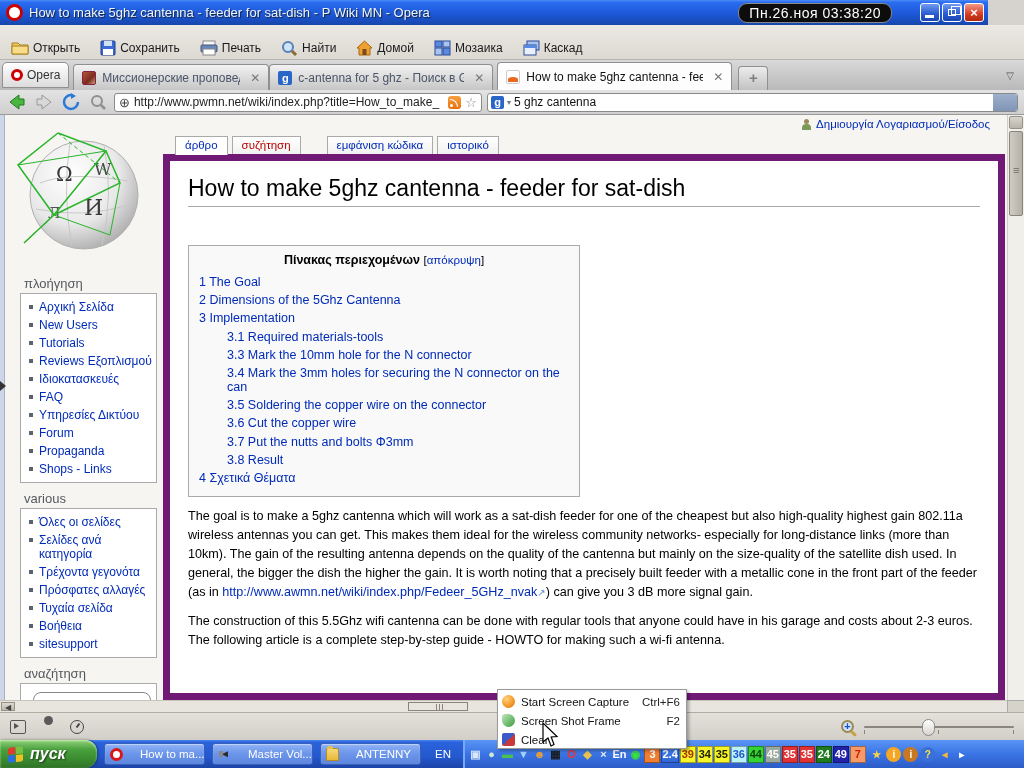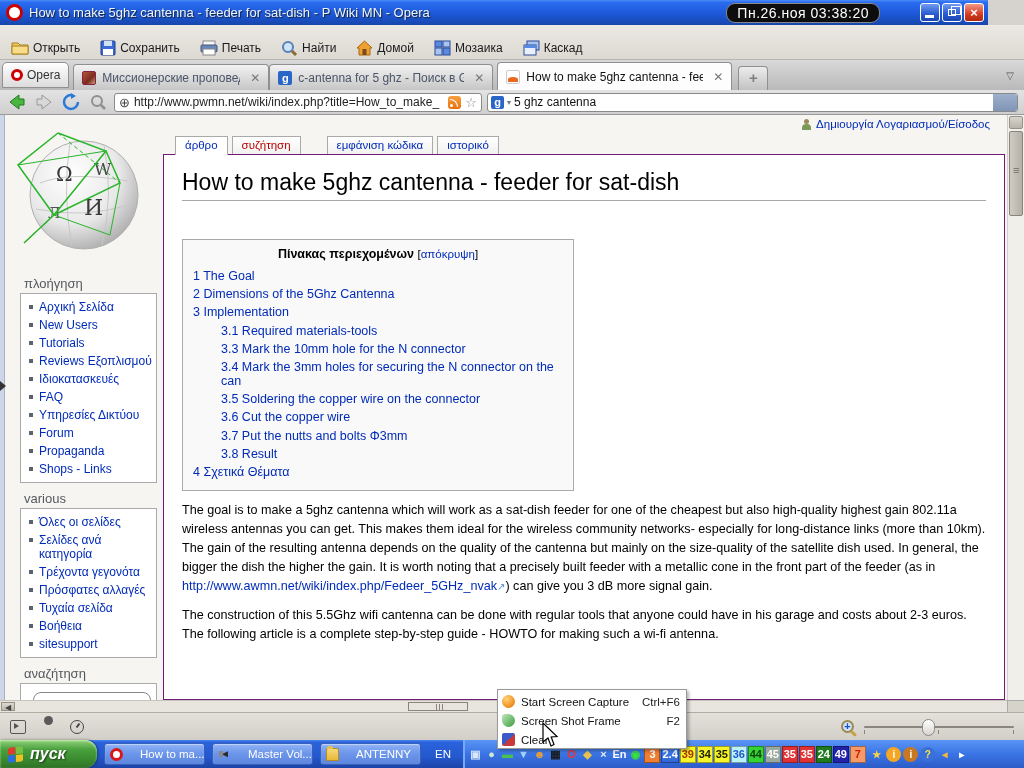--- a/index.html
+++ b/index.html
@@ -9,21 +9,21 @@
 
   
   .titlebar { position:absolute; left:0; top:0; width:988px; height:25px;
     background:linear-gradient(180deg,#4b8bf5 0%,#2a6cf0 10%,#1d58d8 55%,#1746ad 100%);
     display:flex; align-items:center; padding:0 4px; }
   .opera-o { width:17px; height:17px; border-radius:50%; background:#fff; border:3px solid #c00;
     margin:0 6px 0 2px; flex:none; }
   .titlebar .title { color:#eef4ff; font-size:13px; text-shadow:1px 1px 1px #123; white-space:nowrap;
     overflow:hidden; flex:1; }
   .clock { background:#0d0d0d; border:1px solid #888; border-radius:9px; color:#fff;
-    font-size:14px; padding:1px 10px; margin-right:40px; letter-spacing:.5px; }
+    font-size:14px; padding:1px 10px; margin-right:28px; letter-spacing:.5px; }
   .winbtns { display:flex; gap:2px; }
   .wbtn { width:20px; height:19px; border-radius:3px; border:1px solid #fff;
     background:linear-gradient(180deg,#6f9af0,#2a5ad0 60%,#1c46b0); position:relative; cursor:default; }
   .wbtn.close { background:linear-gradient(180deg,#f09a8a,#d83a20 60%,#b02810); color:#fff;
     font-weight:bold; font-size:13px; text-align:center; line-height:17px; }
   .wbtn.min i { position:absolute; left:4px; bottom:3px; width:9px; height:3px; background:#fff; }
   .wbtn.rest i { position:absolute; left:5px; top:5px; width:8px; height:7px; border:1px solid #fff; }
   .wbtn.rest i:before { content:""; position:absolute; left:2px; top:-4px; width:8px; height:7px; border:1px solid #fff; }
 
   
@@ -103,21 +103,21 @@
   .person-ic:after { content:""; position:absolute; left:1px; top:5px; width:9px; height:6px; border-radius:4px 4px 0 0; background:#7a9a5a; }
 
   .pagetabs { position:absolute; left:175px; top:21px; display:flex; gap:4px; z-index:3; }
   .ptab { border:1px solid #aaa; border-bottom:none; background:linear-gradient(#fff,#f1f1f1);
     font-size:11.5px; padding:2px 9px 3px; color:#002bb8; }
   .ptab.sel { background:#fff; padding-bottom:4px; margin-bottom:-1px; color:#002bb8; }
   .ptab.new { color:#ba0000; }
   .ptab.gap { margin-left:22px; }
 
   .content { position:absolute; left:163px; top:39px; right:19px; bottom:12px; background:#fff;
-    border:1px solid #701a75; padding:6px 18px 0; overflow:hidden; z-index:2; }
+    border:7px solid #701a75; padding:6px 18px 0; overflow:hidden; z-index:2; }
   .content h1 { font-size:23px; font-weight:normal; color:#000; border-bottom:1px solid #aaa;
     padding-bottom:4px; margin-top:8px; }
   .toc { width:392px; border:1px solid #aaa; background:#f9f9f9; margin-top:38px; padding:7px 10px 9px;
     font-size:12.5px; }
   .toc .toctitle { text-align:center; margin-bottom:6px; color:#000; }
   .toc .toctitle b { font-size:12.5px; }
   .toc a, .linkblue { color:#002bb8; text-decoration:none; }
   .toc li { list-style:none; padding:2.1px 0; color:#002bb8; }
   .content h2 { font-size:19px; font-weight:normal; border-bottom:1px solid #aaa; margin-top:16px;
     padding-bottom:2px; }

